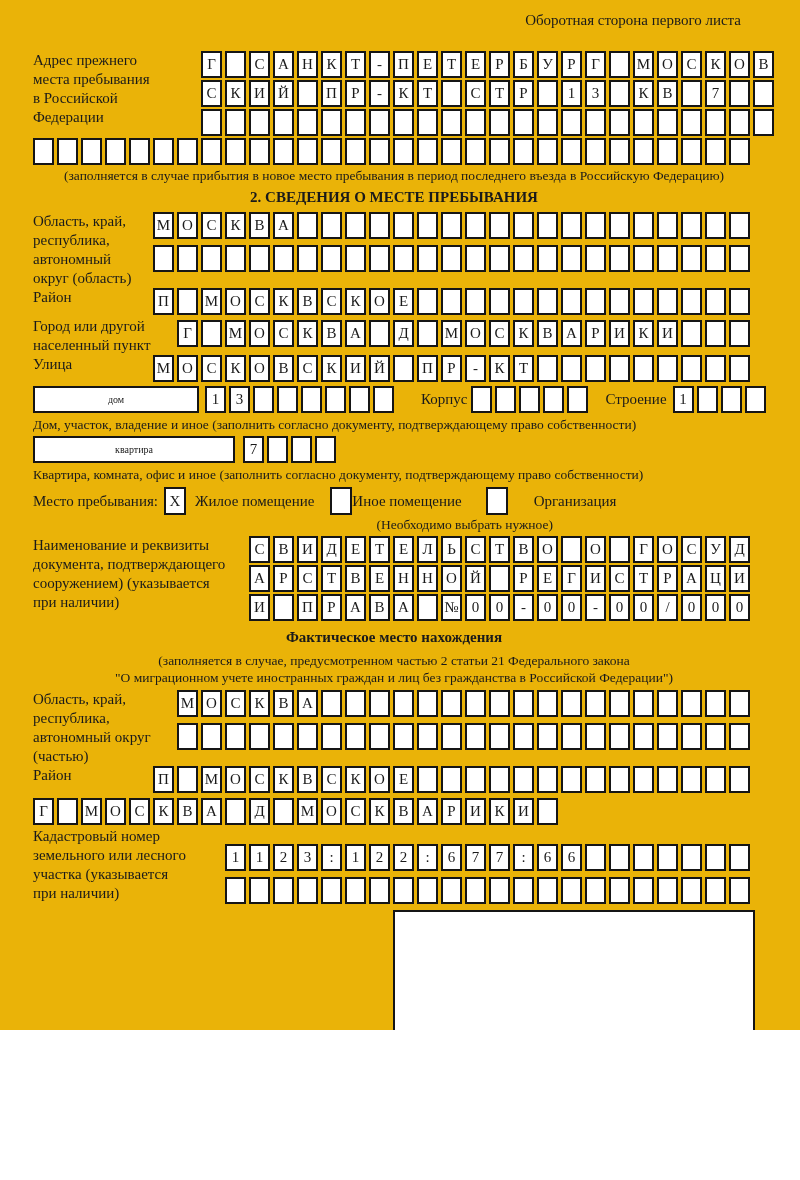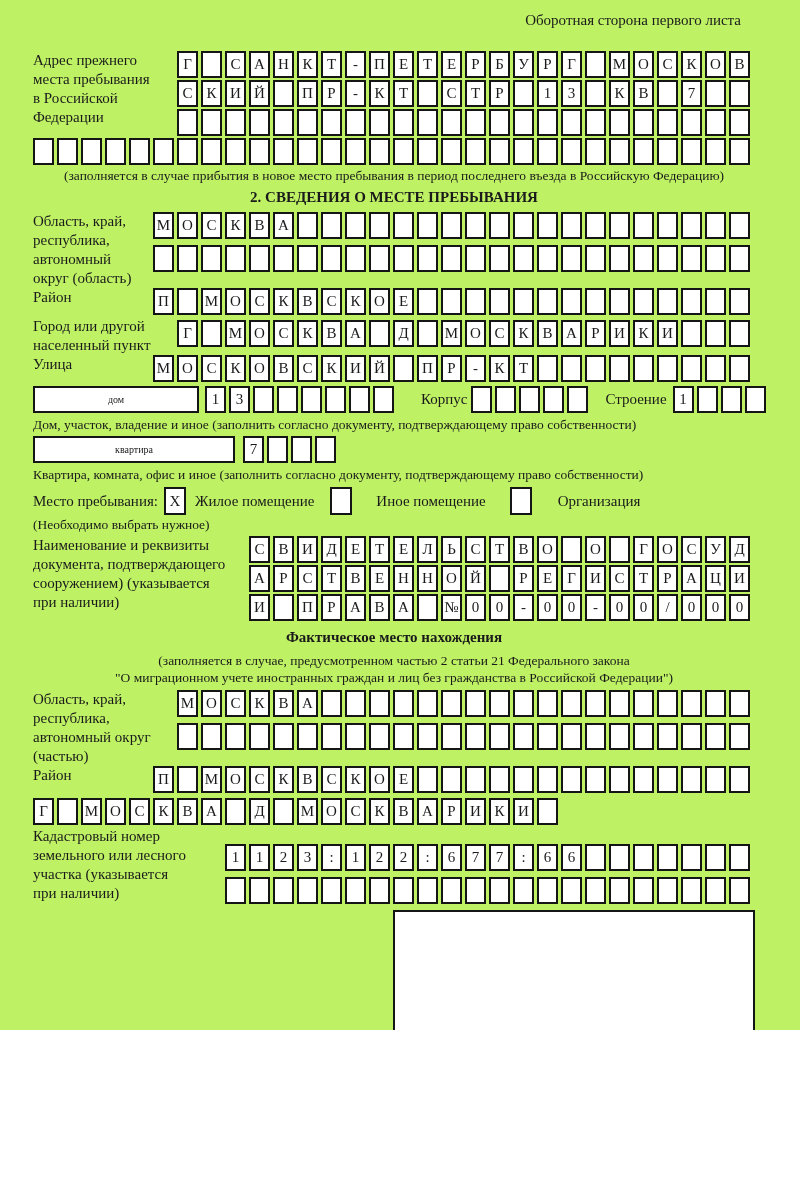--- a/index.html
+++ b/index.html
@@ -1,36 +1,36 @@
 <!DOCTYPE html>
 <html><head>
 <meta charset="utf-8">
 <style>
   html,body{margin:0;padding:0;background:#fff;}
   .page{
     position:relative;width:800px;height:1030px;box-sizing:border-box;
-    padding:12px 45px 0 33px;background:#bef264;color:#1a1a1a;
+    padding:12px 45px 0 33px;background:#eab308;color:#1a1a1a;
     font-family:"Liberation Serif","DejaVu Serif",serif;overflow:hidden;
   }
   .hdr-note{text-align:right;font-size:15px;padding-right:14px;}
   .row{display:flex;align-items:flex-start;}
   .lbl{font-size:15px;line-height:19px;flex-shrink:0;}
   .w144{width:144px;} .w120{width:120px;} .w192{width:192px;} .w216{width:216px;}
   .stack{display:flex;flex-direction:column;}
   .boxes{display:flex;flex-wrap:nowrap;margin-bottom:2px;}
   .cb{
     width:21px;height:27px;box-sizing:border-box;border:2px solid #151515;
     margin-right:3px;display:flex;align-items:center;justify-content:center;
     font-size:15px;flex-shrink:0;background:#fff;
   }
   .gap6{margin-bottom:6px;}
   .caption{font-size:13.5px;line-height:17px;margin:1px 0 3px 0;}
   .center{text-align:center;}
   .sec-title{font-weight:bold;font-size:15px;text-align:center;margin:5px 0 6px 0;}
-  .mt2{margin-top:2px;} .mt4{margin-top:4px;} .mt6{margin-top:6px;} .mt24{margin-top:22px;}
+  .mt2{margin-top:2px;} .mt4{margin-top:4px;} .mt6{margin-top:6px;} .mt24{margin-top:22px;gap:24px;}
   .widebox{
     box-sizing:border-box;border:2px solid #151515;height:27px;display:flex;
     align-items:center;justify-content:center;font-size:10px;background:#fff;flex-shrink:0;
   }
   .inline-lbl{font-size:15px;line-height:27px;white-space:nowrap;}
   .chk{
     width:22px;height:28px;box-sizing:border-box;border:2px solid #151515;
     display:flex;align-items:center;justify-content:center;font-size:15px;flex-shrink:0;background:#fff;
   }
   .stay-row{display:flex;align-items:center;margin-top:4px;}
@@ -371,25 +371,25 @@
         <span class="cb"></span>
       </div>
   </div>
   <div class="caption">Квартира, комната, офис и иное (заполнить согласно документу, подтверждающему право собственности)</div>
 
   <div class="stay-row">
     <span class="inline-lbl">Место пребывания:</span>
     <span class="chk" style="margin-left:6px">X</span>
     <span class="inline-lbl" style="margin-left:9px">Жилое помещение</span>
     <span class="chk" style="margin-left:16px"></span>
-    <span class="inline-lbl" style="margin-left:24px">Иное помещение</span>
+    <span class="inline-lbl" style="margin-left:0">Иное помещение</span>
     <span class="chk" style="margin-left:24px"></span>
     <span class="inline-lbl" style="margin-left:26px">Организация</span>
   </div>
-  <div class="caption" style="text-align:left;width:520px">(Необходимо выбрать нужное)</div>
+  <div class="caption" style="text-align:right;width:520px">(Необходимо выбрать нужное)</div>
 
   <div class="row mt2">
     <div class="lbl w216">
       <div>Наименование и реквизиты</div>
       <div>документа, подтверждающего</div>
       <div>сооружением) (указывается</div>
       <div>при наличии)</div>
     </div>
     <div class="stack">
       <div class="boxes">

